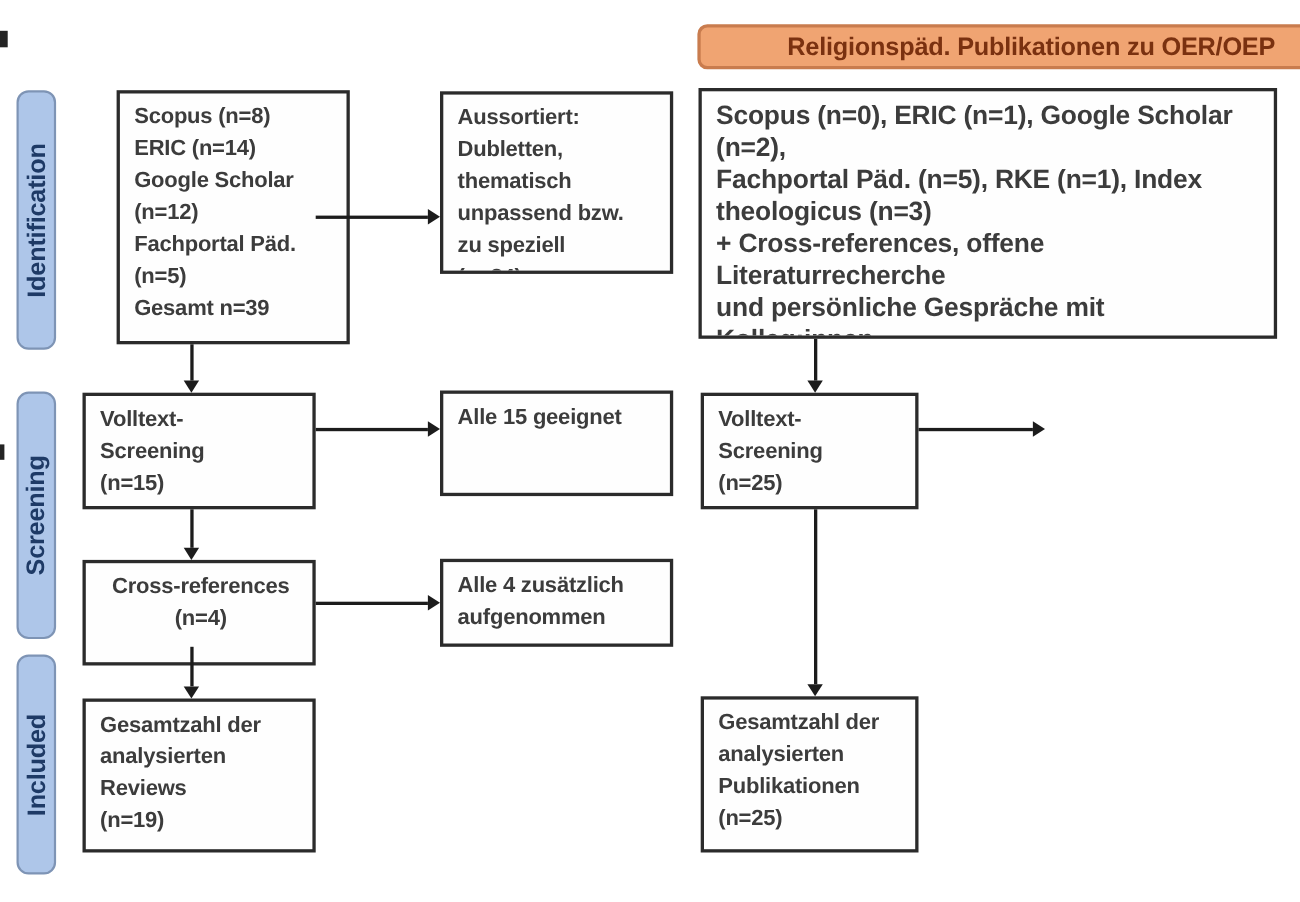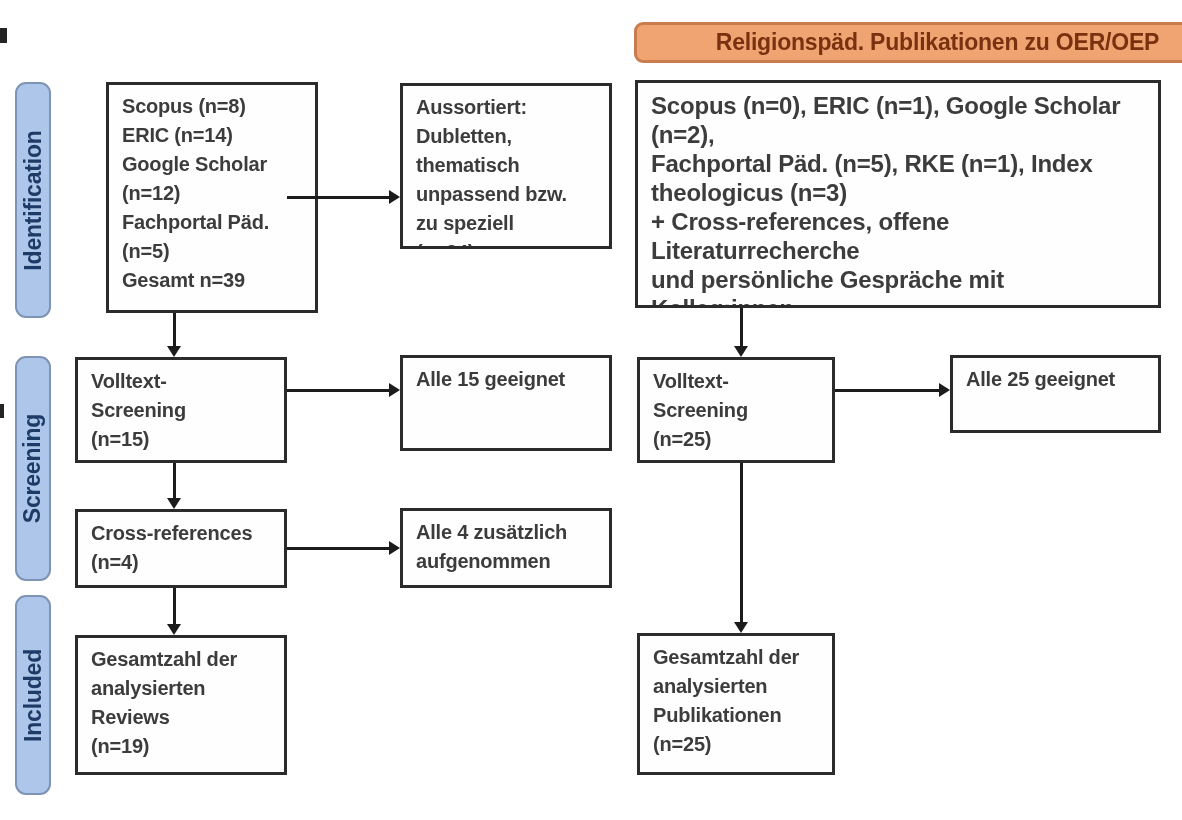--- a/index.html
+++ b/index.html
@@ -78,41 +78,40 @@
 Dubletten,
 thematisch
 unpassend bzw.
 zu speziell
 (n=24)</div>
 
   <div class="box" style="left:75px; top:357px; width:212px; height:106px;">Volltext-
 Screening
 (n=15)</div>
   <div class="box" style="left:400px; top:355px; width:212px; height:96px;">Alle 15 geeignet</div>
-  <div class="box" style="left:75px; top:509px; width:212px; height:79px;">Cross-references
+  <div class="box" style="left:75px; top:509px; width:212px; height:96px;text-align:center;">Cross-references
 (n=4)</div>
   <div class="box" style="left:400px; top:508px; width:212px; height:80px;">Alle 4 zusätzlich
 aufgenommen</div>
 
   <div class="box" style="left:75px; top:635px; width:212px; height:140px;">Gesamtzahl der
 analysierten
 Reviews
 (n=19)</div>
 
   <div class="box wide" style="left:635px; top:80px; width:526px; height:228px;">Scopus (n=0), ERIC (n=1), Google Scholar (n=2),
 Fachportal Päd. (n=5), RKE (n=1), Index
 theologicus (n=3)
 + Cross-references, offene Literaturrecherche
 und persönliche Gespräche mit Kolleg:innen
 (n=13)
 Gesamt n=25</div>
   <div class="box" style="left:637px; top:357px; width:198px; height:106px;">Volltext-
 Screening
 (n=25)</div>
-  <div class="box" style="left:950px; top:355px; width:211px; height:78px;">Alle 25 geeignet</div>
   <div class="box" style="left:637px; top:633px; width:198px; height:142px;">Gesamtzahl der
 analysierten
 Publikationen
 (n=25)</div>
 
   <div class="arrow-h" style="left:287px; top:196px; width:102px;"></div>
   <div class="arrow-v" style="left:173px; top:313px; height:33px;"></div>
   <div class="arrow-h" style="left:287px; top:389px; width:102px;"></div>
   <div class="arrow-v" style="left:173px; top:463px; height:35px;"></div>
   <div class="arrow-h" style="left:287px; top:547px; width:102px;"></div>

